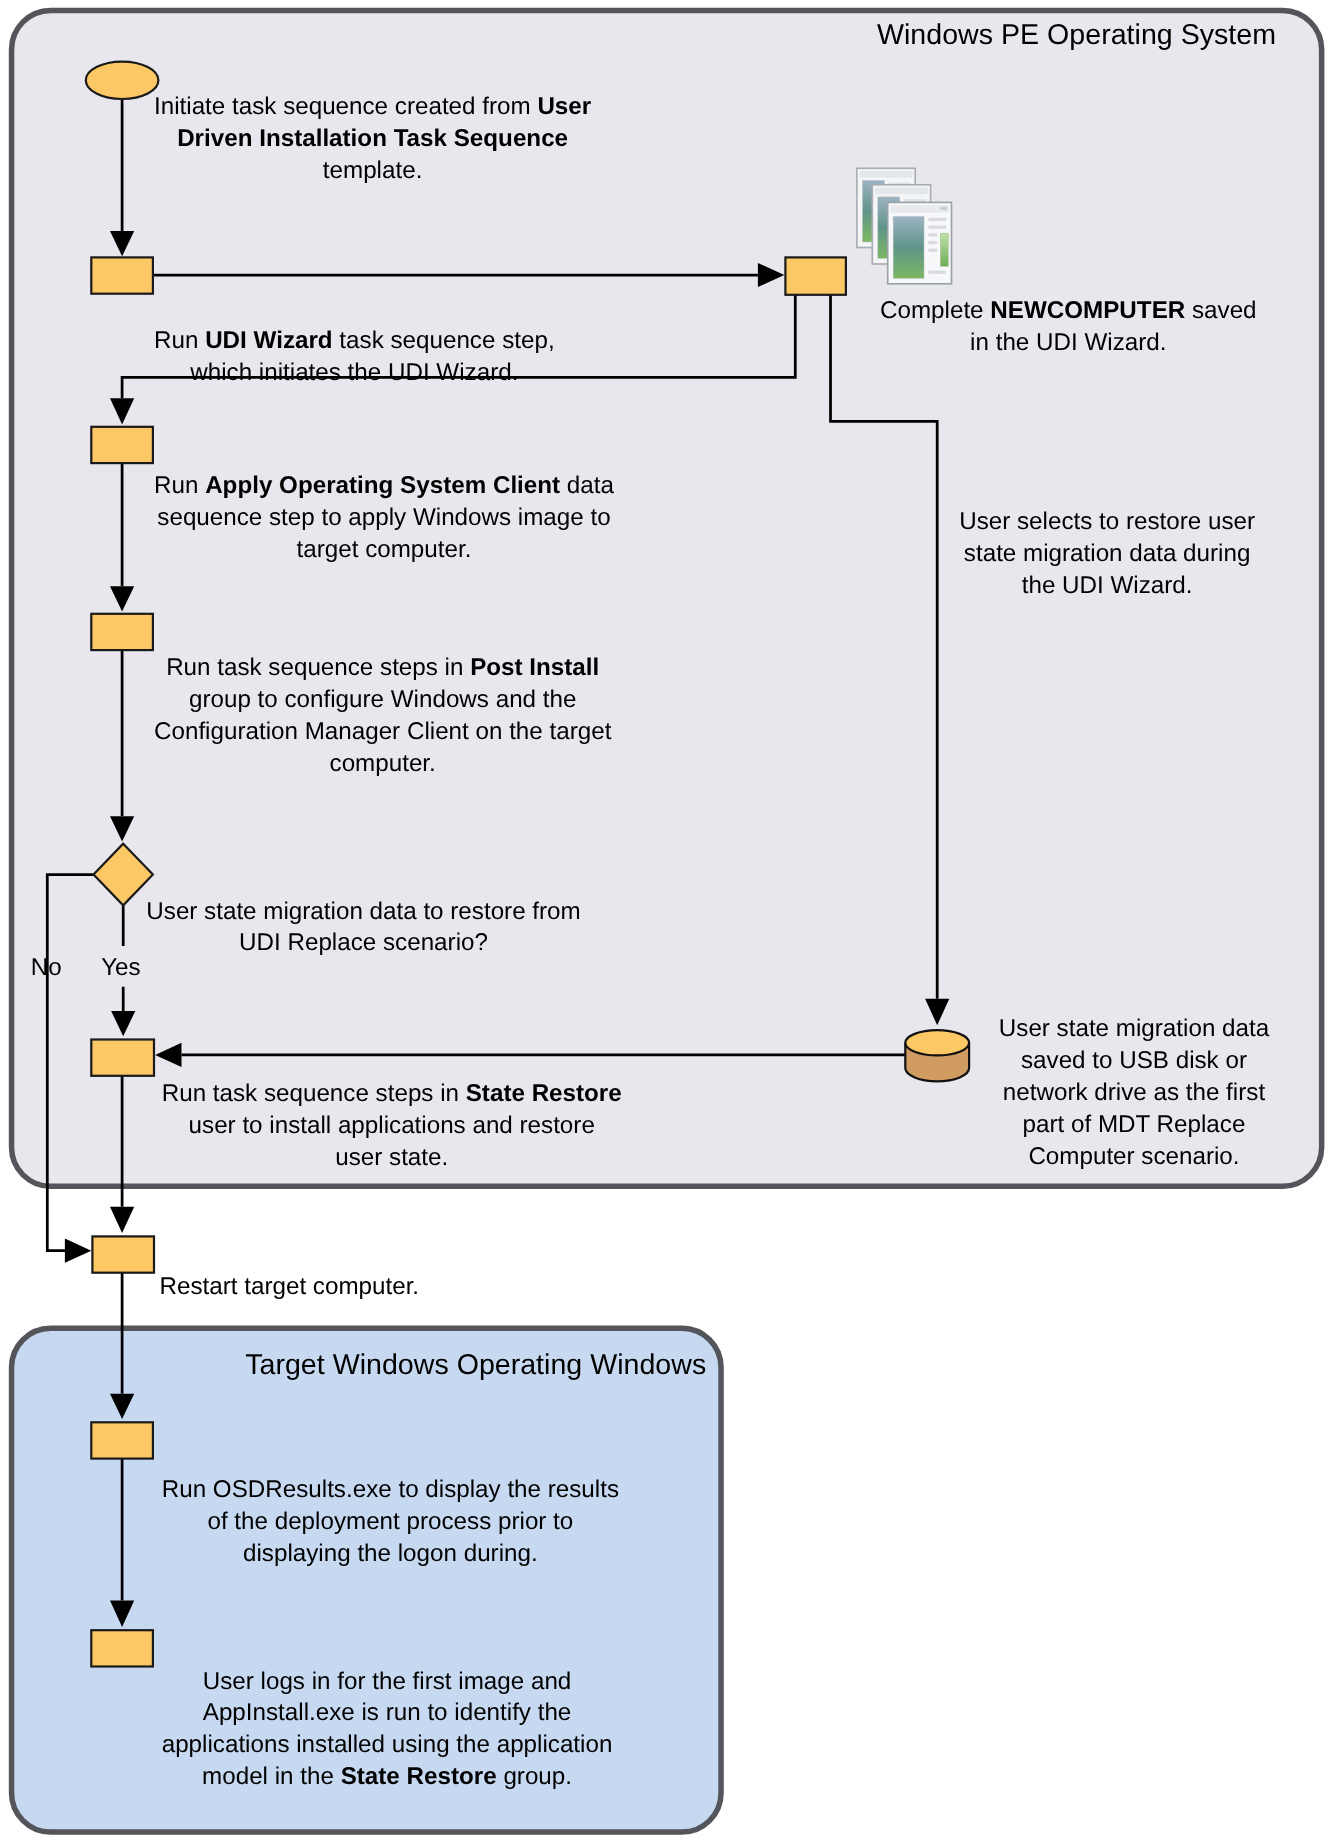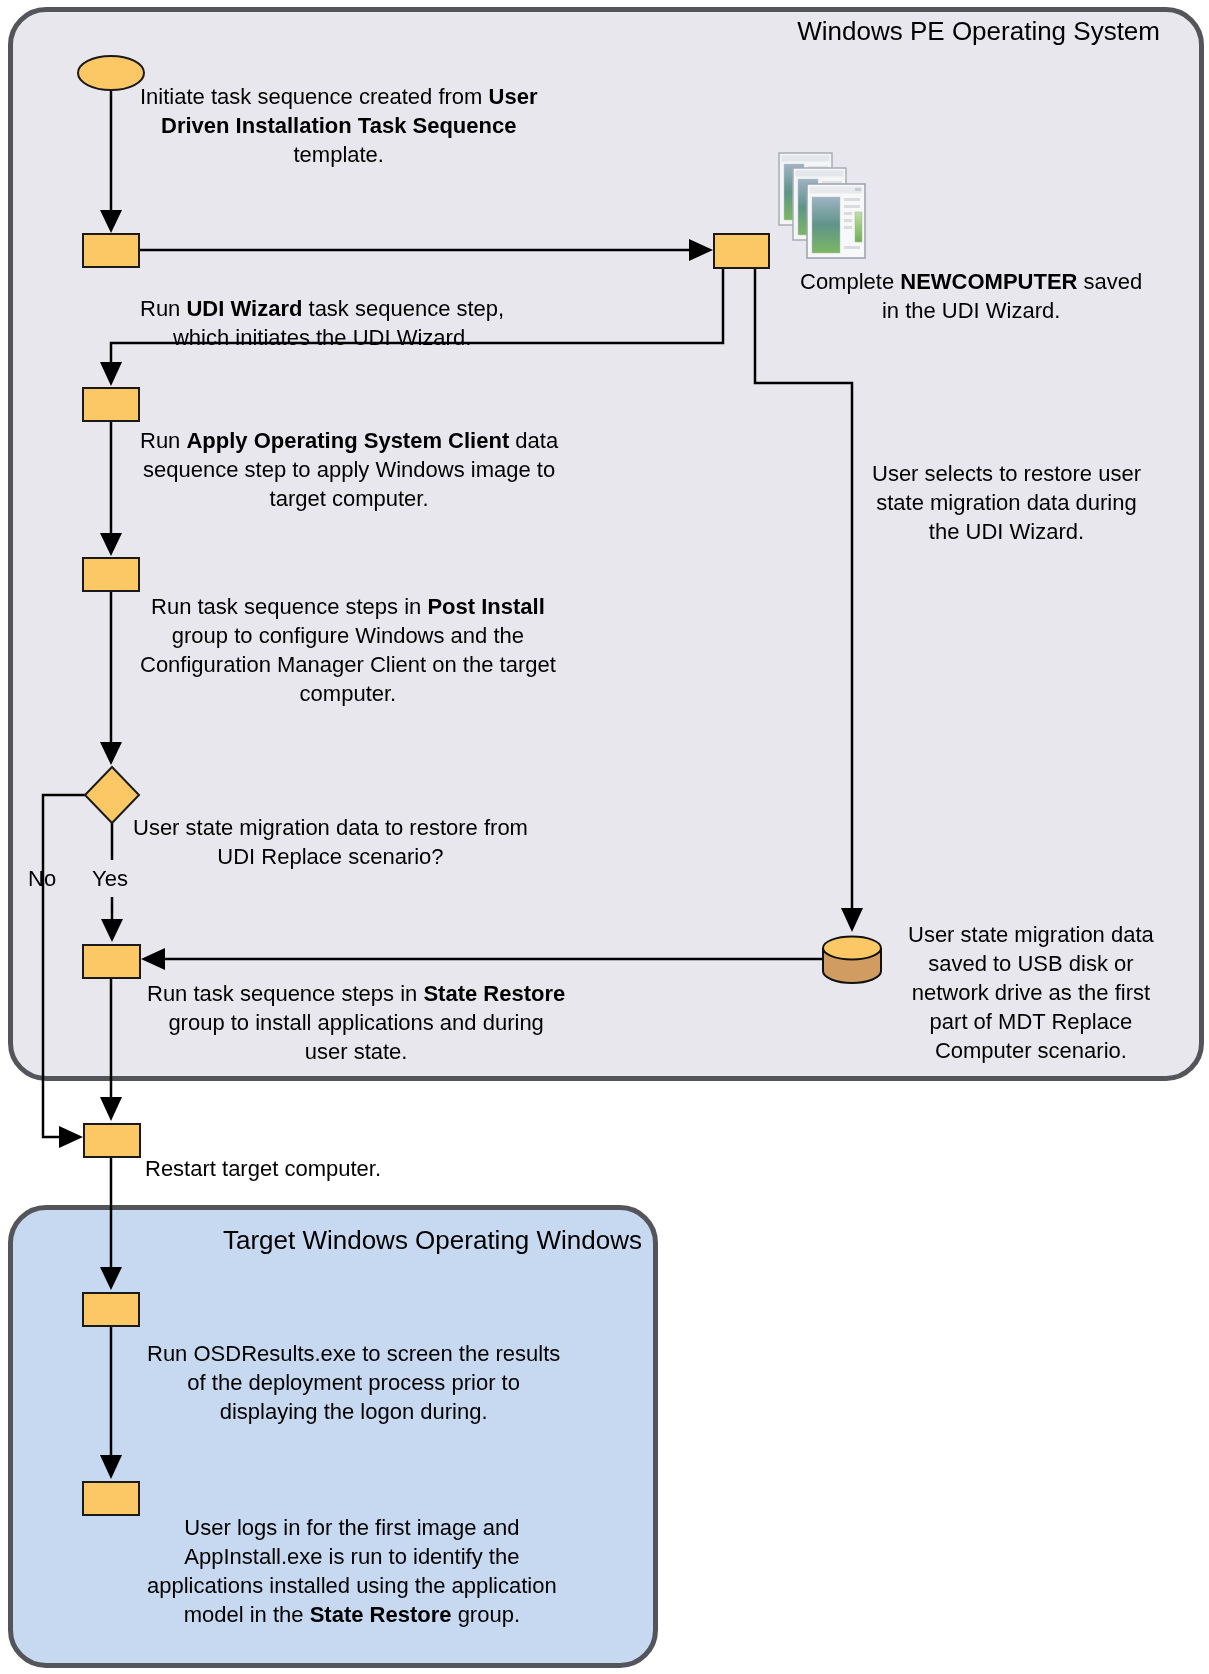--- a/index.html
+++ b/index.html
@@ -173,30 +173,30 @@
   <div class="note" style="left:908px;top:920px">
     <span>User state migration data</span><br>
     <span>saved to USB disk or</span><br>
     <span>network drive as the first</span><br>
     <span>part of MDT Replace</span><br>
     <span>Computer scenario.</span>
   </div>
 
   <div class="note" style="left:147px;top:979px">
     <span>Run task sequence steps in </span><b>State Restore</b><br>
-    <span>group to install applications and during</span><br>
+    <span>user to install applications and restore</span><br>
     <span>user state.</span>
   </div>
 
   <div class="note" style="left:145px;top:1154px">
     <span>Restart target computer.</span>
   </div>
 
   <div class="note" style="left:147px;top:1339px">
-    <span>Run OSDResults.exe to screen the results</span><br>
+    <span>Run OSDResults.exe to display the results</span><br>
     <span>of the deployment process prior to</span><br>
     <span>displaying the logon during.</span>
   </div>
 
   <div class="note" style="left:147px;top:1513px">
     <span>User logs in for the first image and</span><br>
     <span>AppInstall.exe is run to identify the</span><br>
     <span>applications installed using the application</span><br>
     <span>model in the </span><b>State Restore</b><span> group.</span>
   </div>

